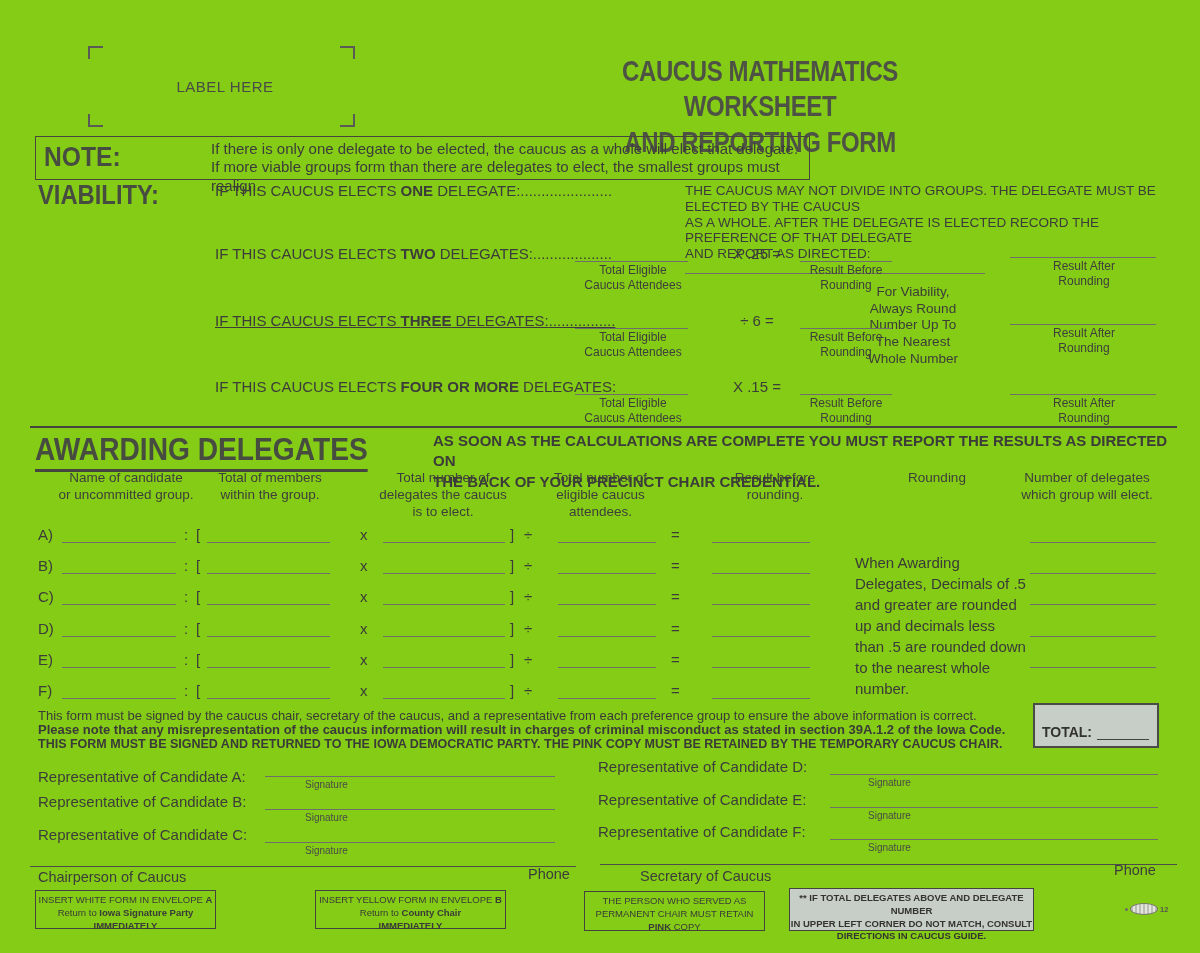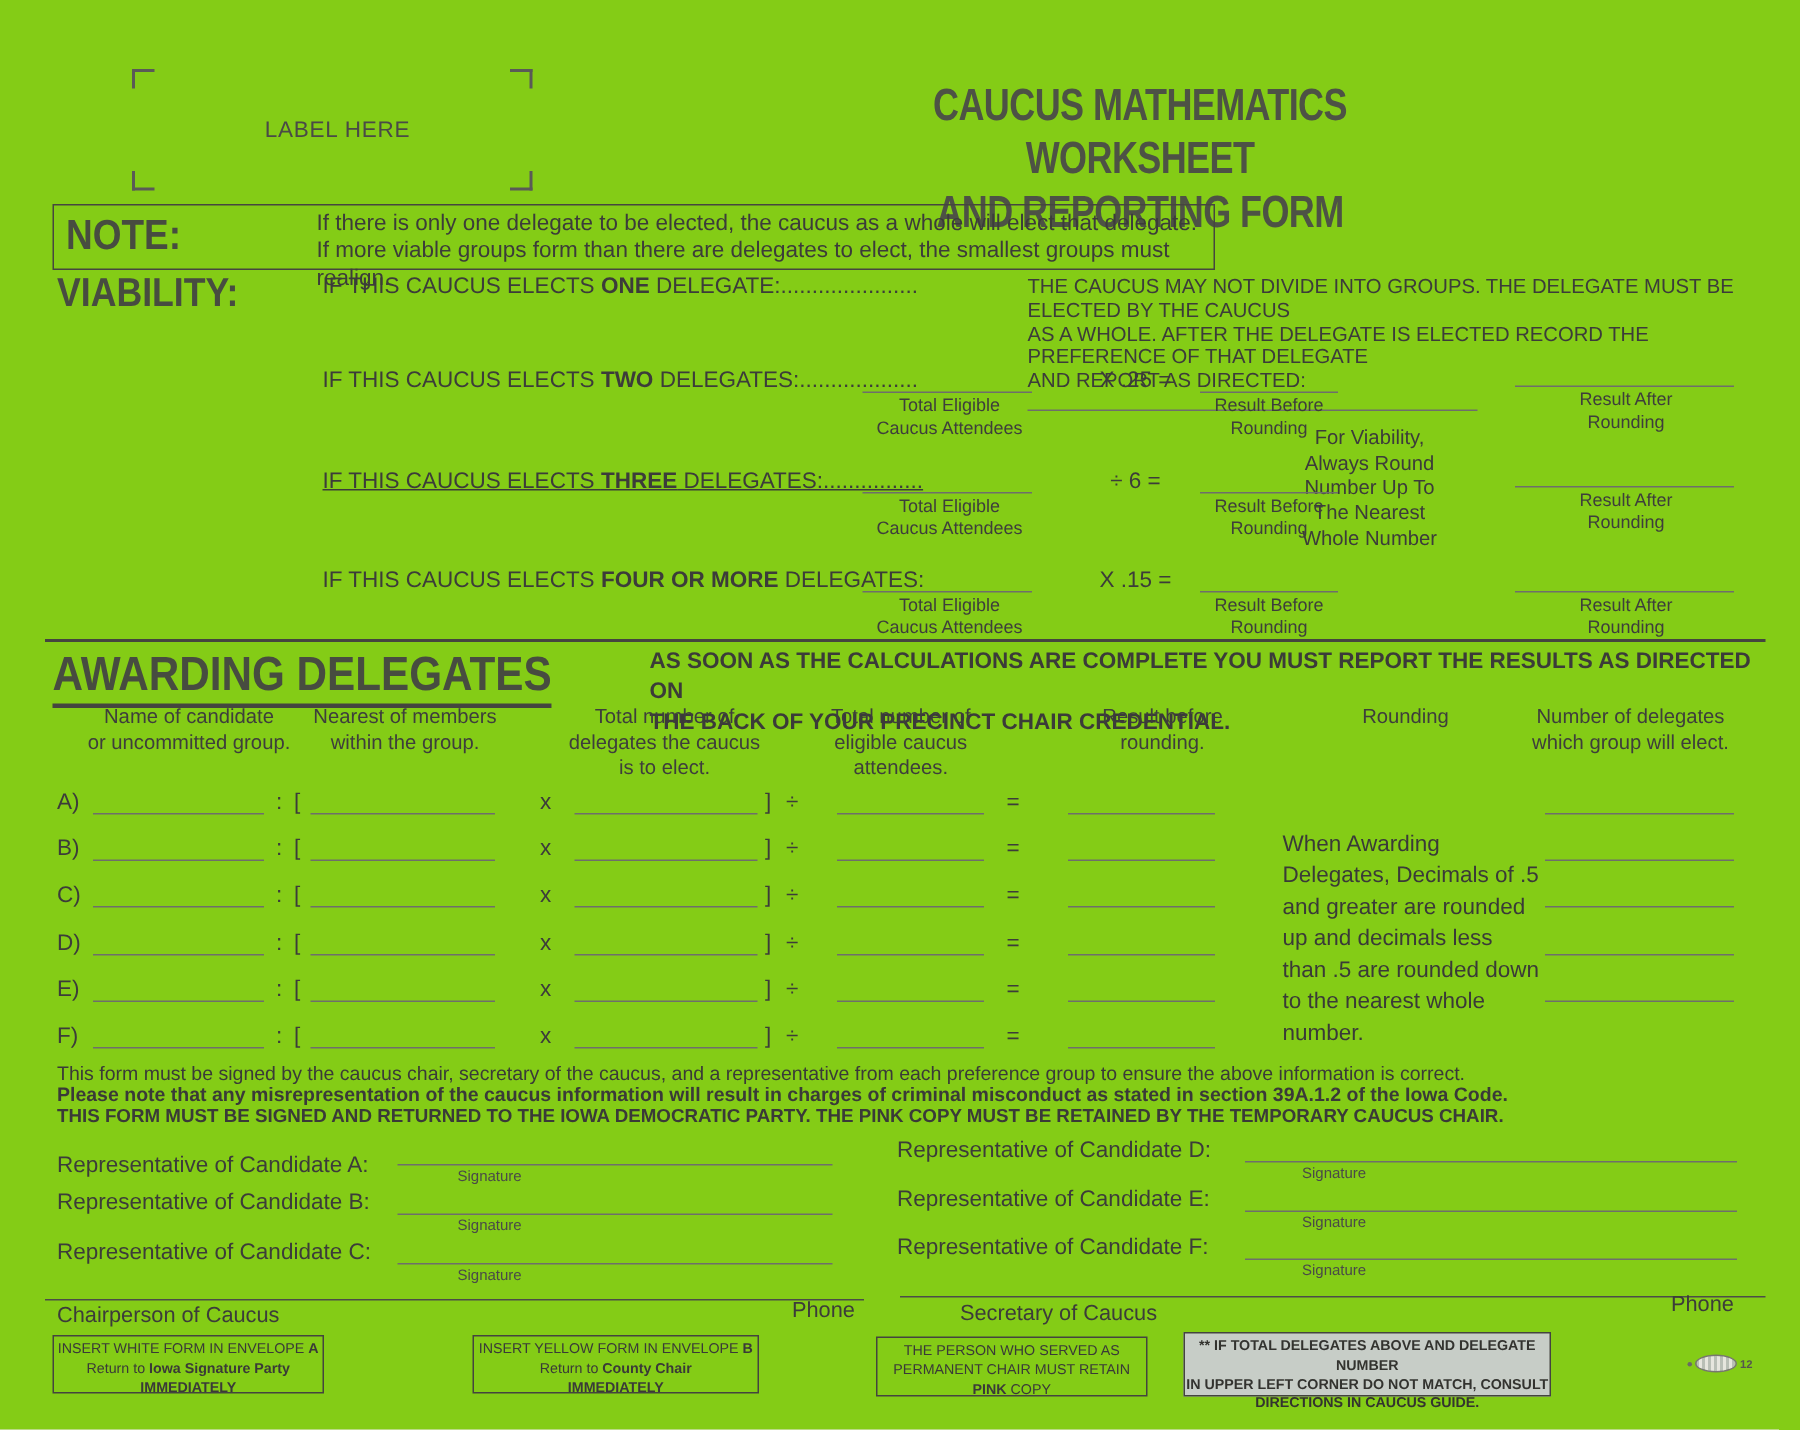--- a/index.html
+++ b/index.html
@@ -121,21 +121,21 @@
     <span class="heading cond" style="transform-origin:left center;font-size:32px;border-bottom:3px solid #45453f;padding-bottom:1px;">AWARDING DELEGATES</span>
   </div>
 
   <div class="abs" style="left:433px;top:431px;width:760px;font-size:15px;font-weight:bold;line-height:1.35;color:#3b3b39;">
     <div>AS SOON AS THE CALCULATIONS ARE COMPLETE YOU MUST REPORT THE RESULTS AS DIRECTED ON</div>
     <div>THE BACK OF YOUR PRECINCT CHAIR CREDENTIAL.</div>
   </div>
 
   <span class="collabel" style="left:50px;top:470px;width:152px;font-size:13.5px;">Name of candidate
 or uncommitted group.</span>
-  <span class="collabel" style="left:195px;top:470px;width:150px;font-size:13.5px;">Nearest of members
+  <span class="collabel" style="left:195px;top:470px;width:150px;font-size:13.5px;">Total of members
 within the group.</span>
   <span class="collabel" style="left:370px;top:470px;width:146px;font-size:13.5px;">Total number of
 delegates the caucus
 is to elect.</span>
   <span class="collabel" style="left:528px;top:470px;width:145px;font-size:13.5px;">Total number of
 eligible caucus
 attendees.</span>
   <span class="collabel" style="left:705px;top:470px;width:140px;font-size:13.5px;">Result before
 rounding.</span>
   <span class="collabel" style="left:877px;top:470px;width:120px;font-size:13.5px;">Rounding</span>
@@ -237,20 +237,24 @@
 and greater  are rounded
 up and decimals less
 than .5 are rounded down
 to the nearest whole
 number.</div>
 
   <div class="fineprint" style="top:708px;width:1000px;">This form must be signed by the caucus chair, secretary of the caucus, and a representative from each preference group to ensure the above information is correct.</div>
   <div class="fineprint" style="top:722px;width:1000px;font-weight:bold;">Please note that any misrepresentation of the caucus information will result in charges of criminal misconduct as stated in section 39A.1.2 of the Iowa Code.</div>
   <div class="fineprint" style="top:737px;width:1010px;font-weight:bold;font-size:12.5px;">THIS FORM MUST BE SIGNED AND RETURNED TO THE IOWA DEMOCRATIC PARTY.  THE PINK COPY MUST BE RETAINED BY THE TEMPORARY CAUCUS CHAIR.</div>
 
+  <div class="abs grayfill" style="left:1033px;top:703px;width:122px;height:41px;border:2px solid #4a4a46;">
+    <span style="position:absolute;left:7px;bottom:6px;font-weight:bold;font-size:14px;color:#33332f;">TOTAL:</span>
+    <span style="position:absolute;left:62px;bottom:6px;width:52px;border-bottom:1.6px solid #44443f;height:12px;"></span>
+  </div>
 
   <span class="sig-label" style="left:38px;top:768px;">Representative of Candidate A:</span>
   <span class="sig-line" style="left:265px;top:760px;width:290px;"></span>
   <span class="sig-small" style="left:305px;top:779px;">Signature</span>
 
   <span class="sig-label" style="left:38px;top:793px;">Representative of Candidate B:</span>
   <span class="sig-line" style="left:265px;top:793px;width:290px;"></span>
   <span class="sig-small" style="left:305px;top:812px;">Signature</span>
 
   <span class="sig-label" style="left:38px;top:826px;text-align:center;">Representative of Candidate C:</span>

